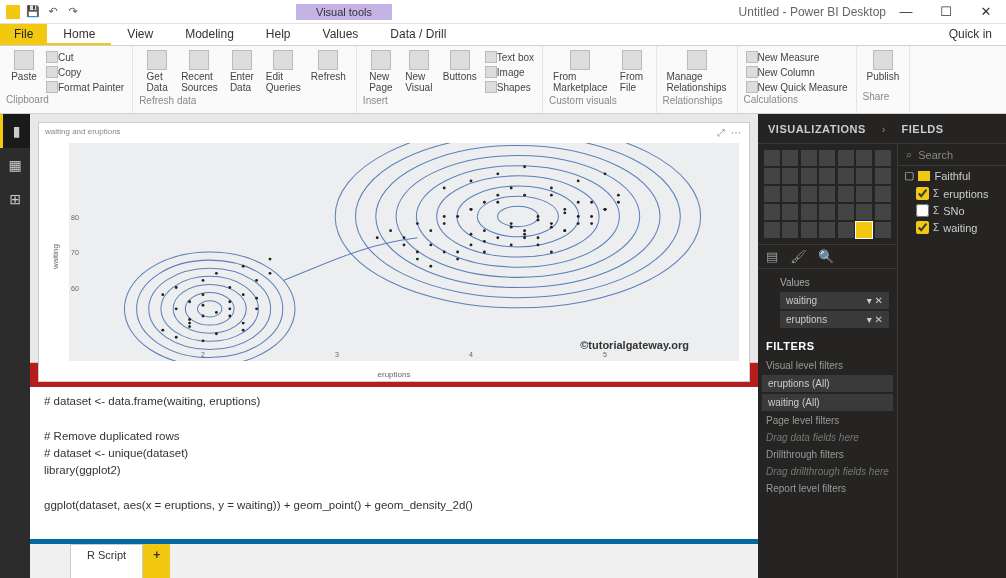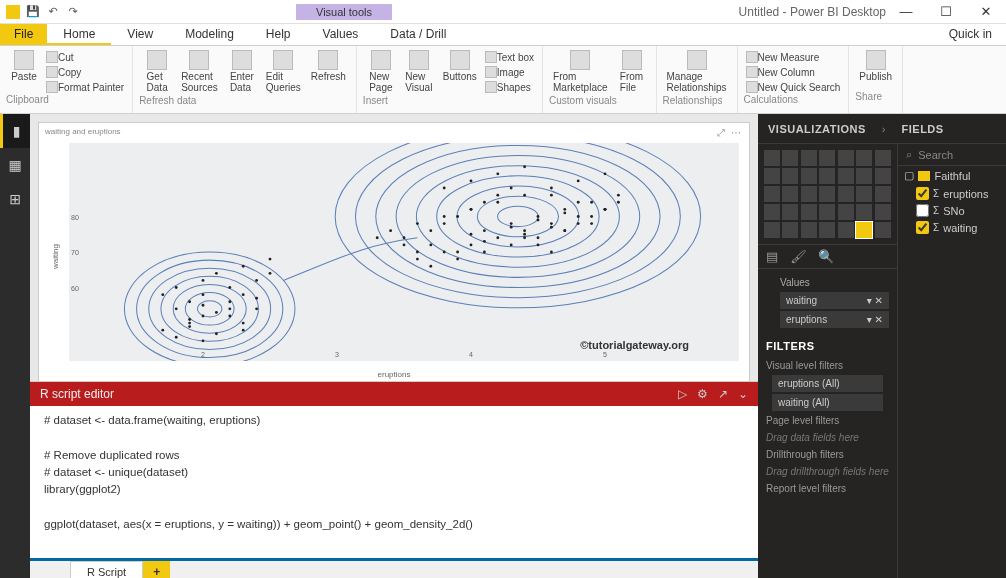--- a/index.html
+++ b/index.html
@@ -50,21 +50,21 @@
 .chart-copyright { position: absolute; bottom: 30px; right: 60px; font-size: 11px; font-weight: bold; color: #333; }
 .visual-handles { position: absolute; top: 4px; right: 8px; display: flex; gap: 6px; font-size: 10px; color: #888; }
 
 
 .script-editor { background: #fff; border-top: 1px solid #ccc; }
 .script-header { background: #b91c1c; color: #eee; padding: 5px 10px; display: flex; align-items: center; font-size: 12px; }
 .script-header .actions { margin-left: auto; display: flex; gap: 10px; color: #ccc; }
 .script-body { padding: 6px 14px; font-size: 11.5px; color: #333; line-height: 1.5; background: #fff; height: 152px; overflow: hidden; }
 
 
-.pagetabs { height: 20px; background: #f0f0f0; display: flex; align-items: stretch; padding-left: 40px; border-top: 3px solid #0369a1; }
+.pagetabs { height: 39px; background: #f0f0f0; display: flex; align-items: stretch; padding-left: 40px; border-top: 5px solid #0369a1; }
 .pagetabs .ptab { padding: 4px 16px; font-size: 11px; background: #fff; border: 1px solid #ccc; border-bottom: none; }
 .pagetabs .plus { background: #f2c811; padding: 4px 10px; font-size: 12px; font-weight: bold; }
 
 
 .rightpanels { width: 248px; background: #252423; color: #ccc; display: flex; flex-direction: column; font-size: 11px; }
 .panel-headers { display: flex; align-items: center; height: 30px; border-bottom: 1px solid #3a3a3a; }
 .panel-headers .ph { flex: 1; padding: 0 10px; font-weight: 600; font-size: 11px; letter-spacing: .5px; }
 .panel-headers .chev { padding: 0 6px; color: #888; }
 .panel-content { flex: 1; display: flex; }
 .vispanel { width: 140px; border-right: 1px solid #3a3a3a; display: flex; flex-direction: column; }
@@ -238,21 +238,21 @@
         <div class="rb-small">
             <span class="ic"></span>
             <span>New Measure</span>
           </div>
         <div class="rb-small">
             <span class="ic"></span>
             <span>New Column</span>
           </div>
         <div class="rb-small">
             <span class="ic"></span>
-            <span>New Quick Search</span>
+            <span>New Quick Measure</span>
           </div>
       </div>
     </div>
     <div class="label">Calculations</div>
   </div>
   <div class="ribbon-group">
     <div class="items">
       <div class="rb-btn">
           <div class="ic"></div>
           <span>Publish</span>
@@ -481,21 +481,21 @@
               <span>waiting</span>
               <span>▾ ✕</span>
             </div>
           <div class="well-item">
               <span>eruptions</span>
               <span>▾ ✕</span>
             </div>
         </div>
         <div class="filters-header">FILTERS</div>
         <div class="filter-section">Visual level filters</div>
-        <div style="padding:0 14px">
+        <div style="padding:0 4px">
           <div class="filter-item">eruptions  (All)</div>
           <div class="filter-item">waiting  (All)</div>
         </div>
         <div class="filter-section">Page level filters</div>
         <div class="drag-hint">Drag data fields here</div>
         <div class="filter-section">Drillthrough filters</div>
         <div class="drag-hint">Drag drillthrough fields here</div>
         <div class="filter-section">Report level filters</div>
       </div>
       <div class="fieldspanel">

